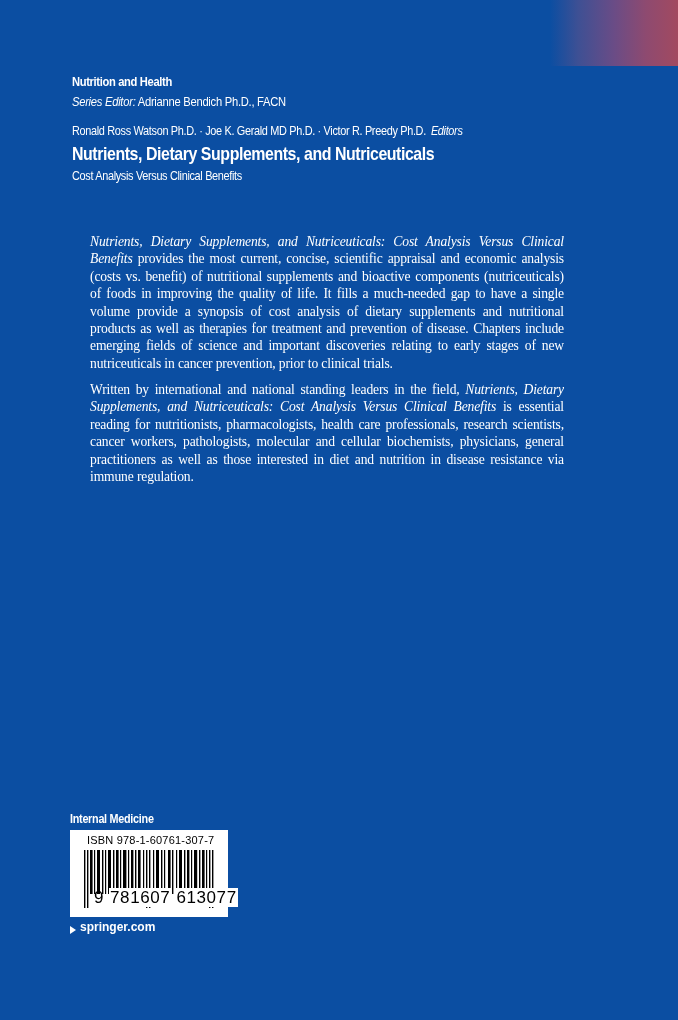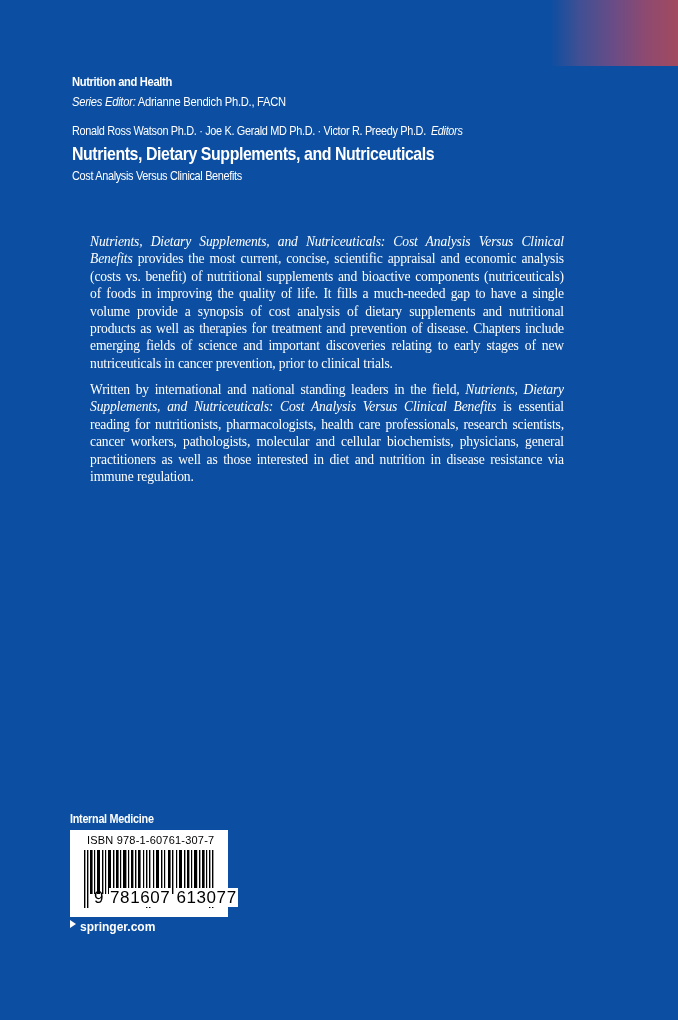--- a/index.html
+++ b/index.html
@@ -76,21 +76,21 @@
       position: absolute; left: 2px; top: 58px; white-space: nowrap;
       font-family: "Liberation Sans", "DejaVu Sans", sans-serif;
       font-size: 17px; letter-spacing: 0.6px; margin-left: 22px;
     }
     .ean-digits .first { margin-right: 5px; }
     .ean-digits .grp { background: #fff; padding: 0 1px; }
     .ean-digits .sep { display: inline-block; width: 4px; }
     .springer {
       position: absolute; left: 70px; top: 920px;
       font-size: 12px; font-weight: bold; white-space: nowrap;
-      display: flex; align-items: flex-start; gap: 4px;
+      display: flex; align-items: flex-end; gap: 4px;
     }
     .play-icon {
       width: 0; height: 0;
       border-top: 4px solid transparent; border-bottom: 4px solid transparent;
       border-left: 6px solid #ffffff; display: inline-block;
     }
   </style>
 </head>
 <body>
 

